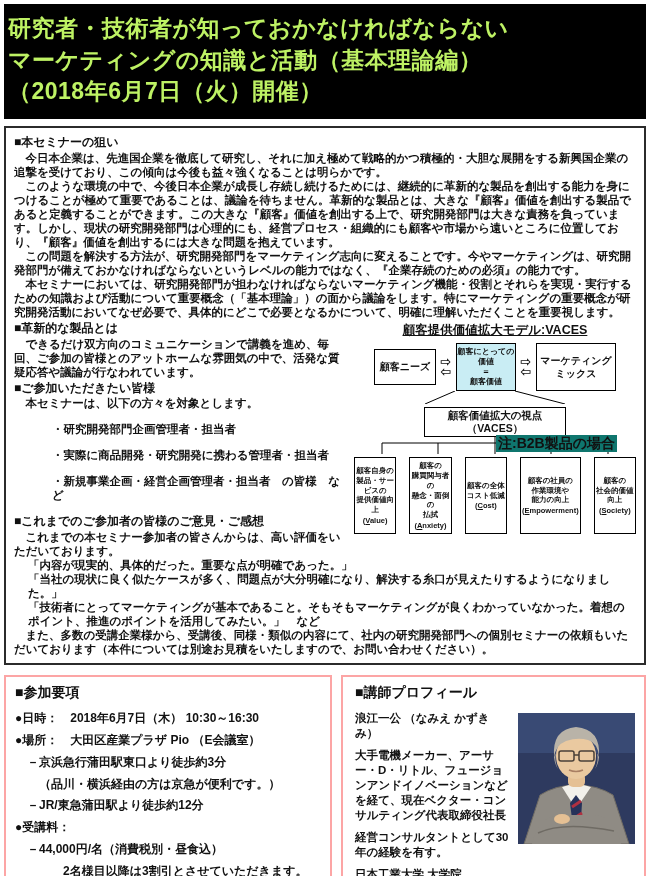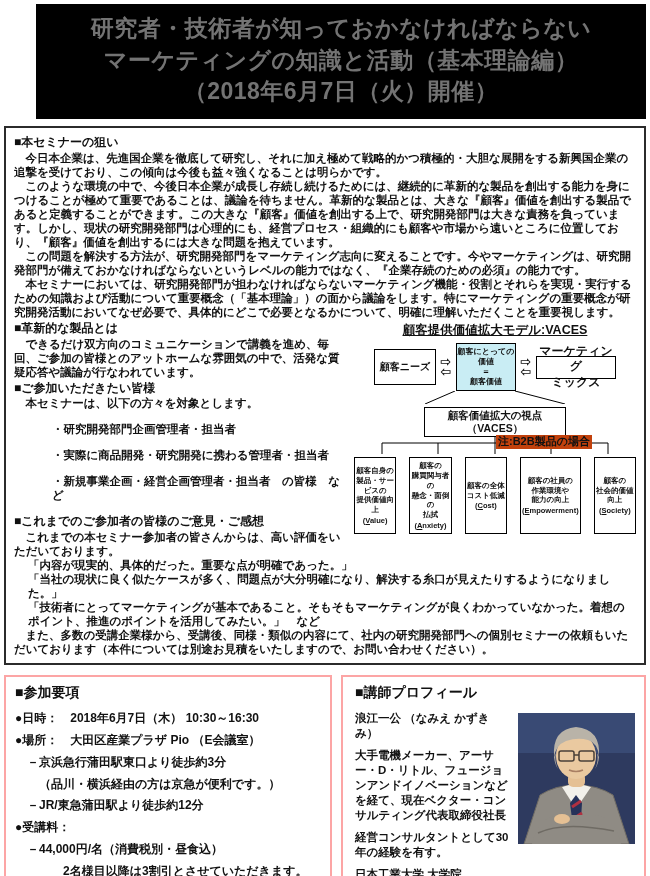--- a/index.html
+++ b/index.html
@@ -1,42 +1,42 @@
 <!DOCTYPE html>
 <html><head>
 <meta charset="utf-8">
 <style>
   html,body{margin:0;padding:0;background:#fff;}
   body{width:650px;height:876px;overflow:hidden;font-family:"Liberation Sans","DejaVu Sans",sans-serif;color:#111;}
   .page{width:642px;margin:0 auto;padding-top:4px;}
 
   
-  .hdr{background:#000;color:#737373;text-align:center;padding:9px 4px 11px;margin-left:32px;}
+  .hdr{background:#000;color:#bef264;text-align:left;padding:9px 4px 11px;}
   .hdr div{font-size:23px;font-weight:700;line-height:1.38;letter-spacing:.5px;}
 
   
   .main{border:2px solid #2b2b2b;margin-top:7px;padding:5px 8px 7px;font-size:11.5px;font-weight:600;line-height:1.22;}
   .sec-h{font-weight:800;font-size:12px;margin:2px 0 1px;}
   .para{text-indent:1em;margin:0;}
   .lower{position:relative;}
   .quote{padding-left:14px;margin:0;}
   .list-item{padding-left:26px;margin:12px;}
 
   
   .diagram{float:right;width:282px;margin:2px 0 4px 8px;font-weight:700;}
   .dg-title{font-size:12.5px;font-weight:800;text-align:center;text-decoration:underline;margin-bottom:5px;white-space:nowrap;}
   .dg-row{display:flex;align-items:center;justify-content:center;gap:2px;}
   .dg-box{border:1px solid #000;background:#fff;display:flex;align-items:center;justify-content:center;text-align:center;box-sizing:border-box;}
   .dg-needs{width:62px;height:36px;font-size:10px;}
   .dg-center{width:60px;height:48px;font-size:8px;line-height:1.25;white-space:pre-line;}
-  .dg-mix{width:80px;height:23px;font-size:12px;white-space:pre-line;line-height:1.3;}
+  .dg-mix{width:80px;height:48px;font-size:10px;white-space:pre-line;line-height:1.3;}
   .dg-arrows{display:flex;flex-direction:column;font-size:13px;line-height:10px;width:16px;align-items:center;}
   .dg-view{width:142px;height:30px;margin:0 auto;font-size:10.5px;white-space:pre-line;line-height:1.3;}
   .dg-conn{position:relative;}
-  .dg-note{position:absolute;left:142px;top:-2px;font-size:11px;font-weight:800;white-space:nowrap;background:#c2410c;padding:0 2px;}
+  .dg-note{position:absolute;left:142px;top:-2px;font-size:14px;font-weight:800;white-space:nowrap;background:#0f766e;padding:0 2px;}
   .dg-bottom{display:flex;gap:13px;}
   .dg-vbox{flex:1;border:1px solid #000;padding:3px 1px 2px;font-size:7.5px;line-height:1.3;text-align:center;display:flex;flex-direction:column;justify-content:center;}
   .dg-jp{white-space:pre-line;}
   .dg-en{display:block;margin-top:1px;}
   .uletter{text-decoration:underline;}
 
   
   .bottom{display:flex;gap:9px;margin-top:10px;}
   .bbox{border:2px solid #fca5a5;box-sizing:border-box;padding:7px 9px;height:241px;}
   .req-box{width:328px;}

